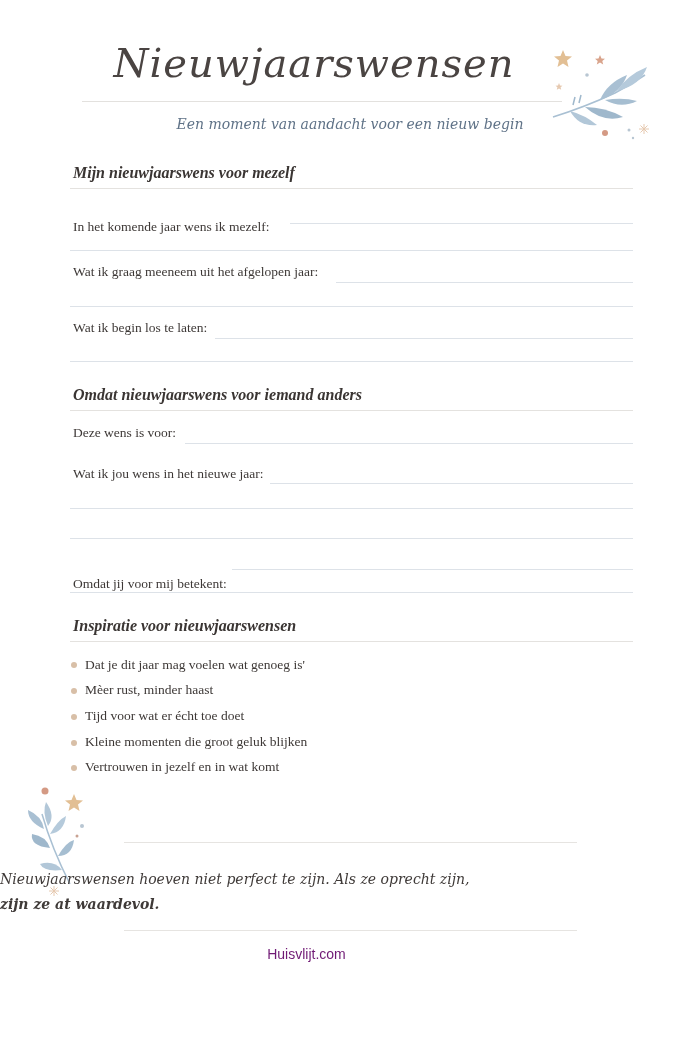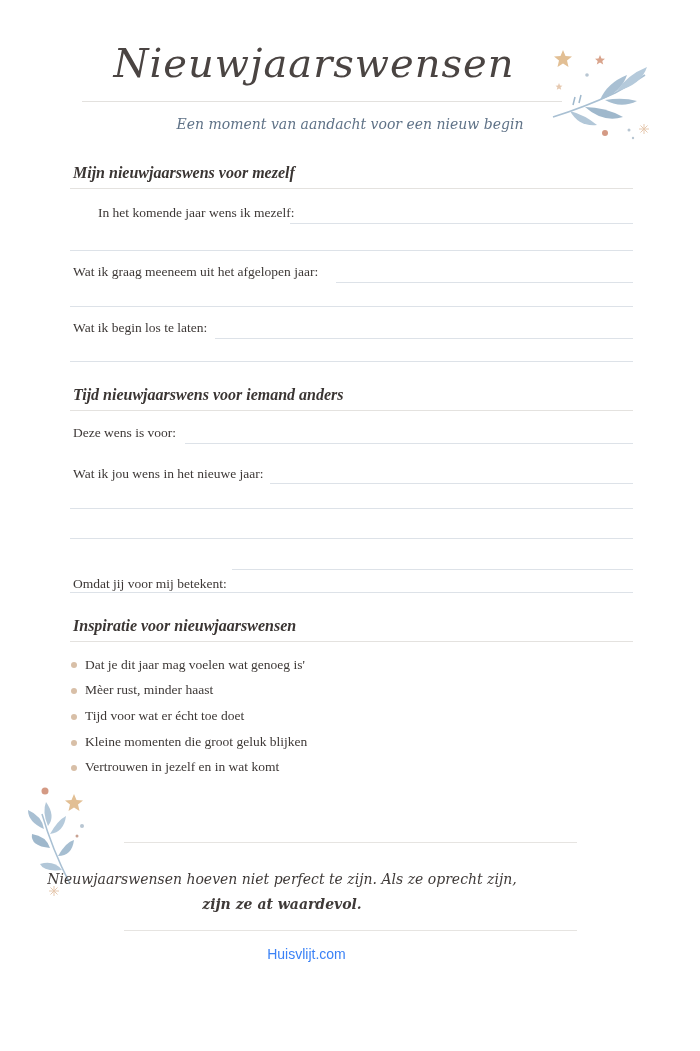--- a/index.html
+++ b/index.html
@@ -9,22 +9,22 @@
   .title-rule { left:82px; top:101px; width:480px; height:1px; background:#e3e1de; }
   .subtitle { left:0; width:700px; top:116px; text-align:center; font-family:"DejaVu Serif", serif; font-style:italic; font-size:14px; color:#5f7287; }
   .section-heading { left:73px; font-family:"Liberation Serif", serif; font-style:italic; font-weight:bold; font-size:16px; color:#3a3533; }
   .section-rule { left:70px; width:563px; height:1px; background:#e4e2df; }
   .field-label { left:73px; font-size:13.5px; color:#3d3836; font-family:"Liberation Serif", serif; }
   .fill-line { height:1px; background:#dde2e8; }
   .blank-line { left:70px; width:563px; height:1px; background:#dde2e8; }
   .bullet { left:71px; width:6px; height:6px; border-radius:50%; background:#d8bfa7; }
   .bullet-text { left:85px; font-size:13.5px; color:#3d3836; font-family:"Liberation Serif", serif; }
   .footer-rule { left:124px; width:453px; height:1px; background:#e6e4e1; }
-  .quote { left:0; width:564px; text-align:center; font-family:"DejaVu Serif", serif; font-style:italic; font-size:14px; color:#3f3a38; }
-  .site { left:0; width:613px; top:946px; text-align:center; font-family:"Liberation Sans", sans-serif; font-size:14px; color:#3b82f6; }
+  .quote { left:0; width:564px; text-align:left; font-family:"DejaVu Serif", serif; font-style:italic; font-size:14px; color:#3f3a38; }
+  .site { left:0; width:613px; top:946px; text-align:center; font-family:"Liberation Sans", sans-serif; font-size:14px; color:#701a75; }
   svg { overflow:visible; }
 </style>
 </head>
 <body>
 
 <div class="abs title">Nieuwjaarswensen</div>
 <div class="abs title-rule"></div>
 <div class="abs subtitle">Een moment van aandacht voor een nieuw begin</div>
 
 <div class="abs" style="left:545px;top:45px;width:110px;height:100px;">
@@ -50,33 +50,33 @@
       <line x1="94" y1="84" x2="104" y2="84"></line>
       <line x1="95.5" y1="80.5" x2="102.5" y2="87.5"></line>
       <line x1="102.5" y1="80.5" x2="95.5" y2="87.5"></line>
     </g>
   </svg>
 </div>
 
 <div class="abs section-heading" style="top:164px;">Mijn nieuwjaarswens voor mezelf</div>
 <div class="abs section-rule" style="top:188px;"></div>
 
-<div class="abs field-label" style="top:205px;margin-left:25px;">In het komende jaar wens ik mezelf:</div>
+<div class="abs field-label" style="top:219px;">In het komende jaar wens ik mezelf:</div>
 <div class="abs fill-line" style="left:290px;width:343px;top:223px;"></div>
 <div class="abs blank-line" style="top:250px;"></div>
 
 <div class="abs field-label" style="top:264px;">Wat ik graag meeneem uit het afgelopen jaar:</div>
 <div class="abs fill-line" style="left:336px;width:297px;top:282px;"></div>
 <div class="abs blank-line" style="top:306px;"></div>
 
 <div class="abs field-label" style="top:320px;">Wat ik begin los te laten:</div>
 <div class="abs fill-line" style="left:215px;width:418px;top:338px;"></div>
 <div class="abs blank-line" style="top:361px;"></div>
 
-<div class="abs section-heading" style="top:386px;">Tijd nieuwjaarswens voor iemand anders</div>
+<div class="abs section-heading" style="top:386px;">Omdat nieuwjaarswens voor iemand anders</div>
 <div class="abs section-rule" style="top:410px;"></div>
 
 <div class="abs field-label" style="top:425px;">Deze wens is voor:</div>
 <div class="abs fill-line" style="left:185px;width:448px;top:443px;"></div>
 
 <div class="abs field-label" style="top:466px;">Wat ik jou wens in het nieuwe jaar:</div>
 <div class="abs fill-line" style="left:270px;width:363px;top:483px;"></div>
 <div class="abs blank-line" style="top:508px;"></div>
 <div class="abs blank-line" style="top:538px;"></div>
 

